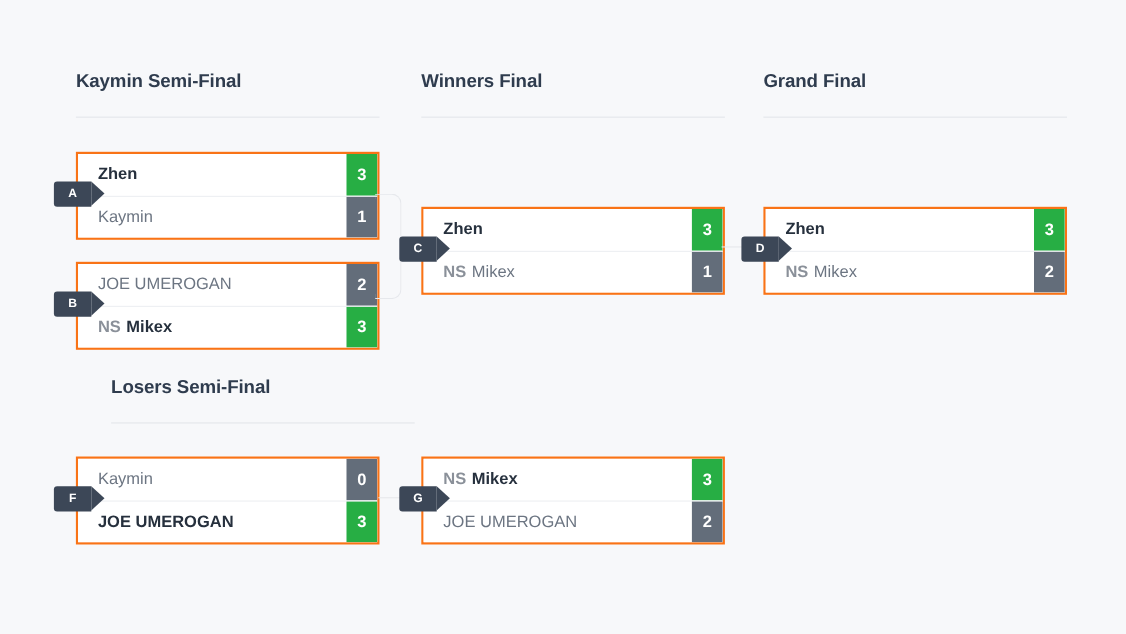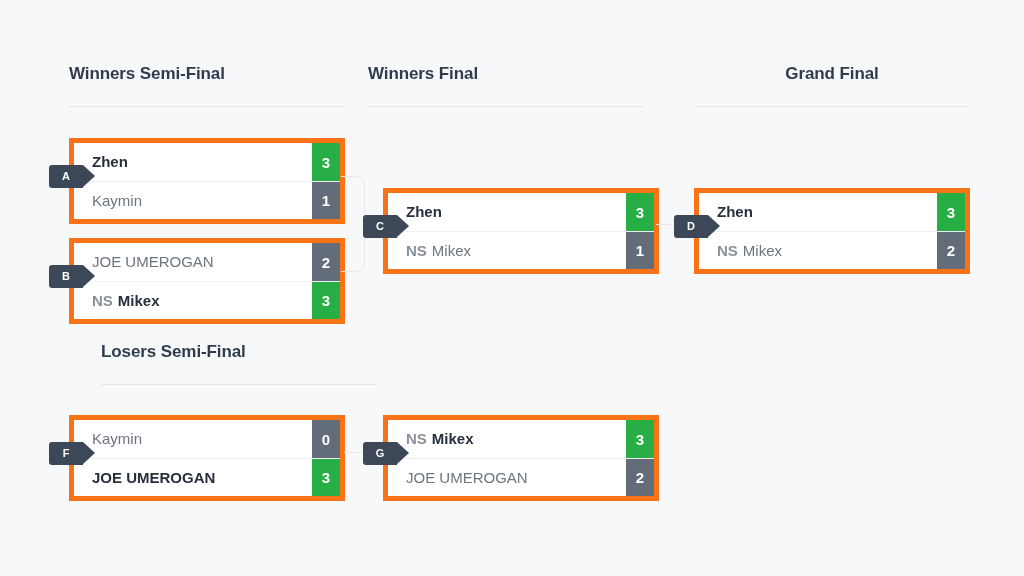--- a/index.html
+++ b/index.html
@@ -34,21 +34,21 @@
     margin-top: 21px;
     height: 1px;
     background: #e3e6ea;
     width: 100%;
   }
 
   
   .match {
     position: absolute;
     background: #ffffff;
-    border: 5px solid #f97316;
+    border: 2px solid #f97316;
     display: flex;
     flex-direction: column;
     overflow: hidden;
   }
   .match-row {
     position: relative;
     height: 38px;
     display: flex;
     align-items: center;
     background: #ffffff;
@@ -143,30 +143,30 @@
     height: 1px;
     background: #e6e8ec;
   }
 </style>
 </head>
 <body>
 
 <div id="bracket-root">
 
   <div class="round-header" style="left:69px; top:63px; width:276px;">
-    <div class="round-title">Winners Semi-Final</div>
-    <div class="round-rule"></div>
-  </div>
-
-  <div class="round-header" style="left:368px; top:63px; width:276px;">
+    <div class="round-title">Kaymin Semi-Final</div>
+    <div class="round-rule"></div>
+  </div>
+
+  <div class="round-header" style="left:383px; top:63px; width:276px;">
     <div class="round-title">Winners Final</div>
     <div class="round-rule"></div>
   </div>
 
-  <div class="round-header" style="left:694px; top:63px; width:276px;text-align:center;">
+  <div class="round-header" style="left:694px; top:63px; width:276px;">
     <div class="round-title">Grand Final</div>
     <div class="round-rule"></div>
   </div>
 
   <div class="round-header" style="left:69px; top:341px; width:276px;margin-left:32px;">
     <div class="round-title">Losers Semi-Final</div>
     <div class="round-rule"></div>
   </div>
 
 

